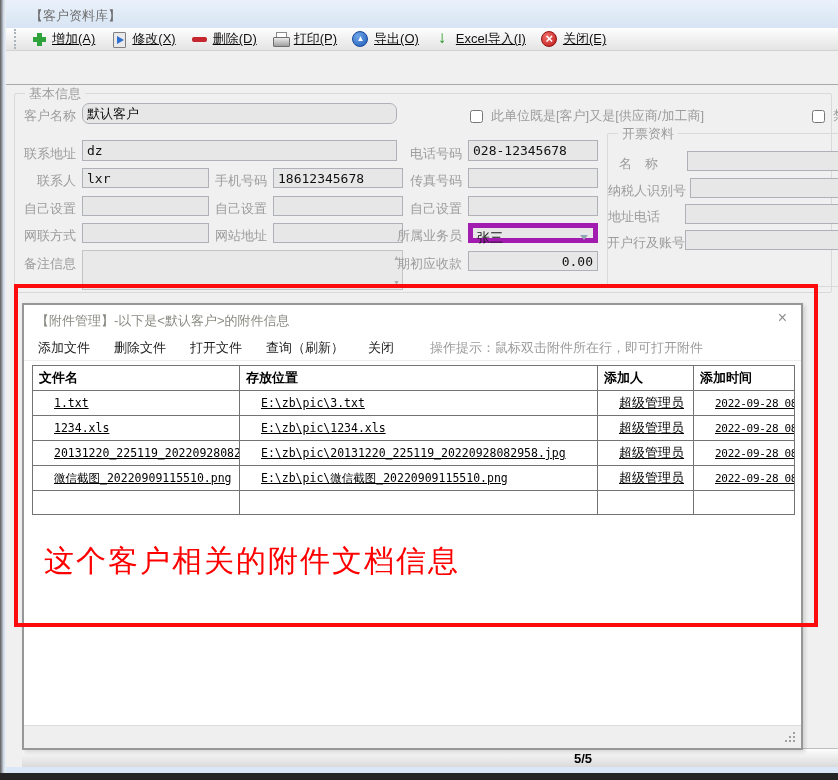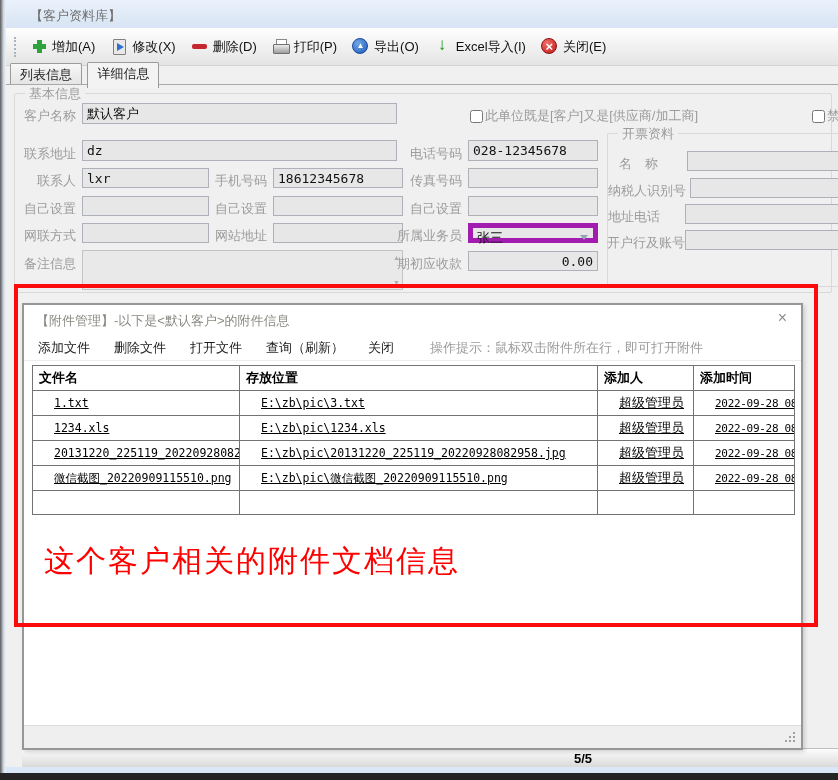--- a/index.html
+++ b/index.html
@@ -7,21 +7,21 @@
   .stage{position:relative;width:838px;height:780px;overflow:hidden;}
   .window{position:absolute;left:6px;top:0;width:832px;height:767px;background:#f0f0f0;}
   .left-frame{position:absolute;left:0;top:0;width:6px;height:773px;background:linear-gradient(to right,#5a5a5a,#cfd9e6 60%,#eef2f7);}
   .bottom-blue{position:absolute;left:6px;top:767px;width:832px;height:6px;background:#d9e7f7;}
 
   
   .titlebar{position:absolute;left:0;top:0;width:100%;height:28px;background:linear-gradient(#eaf1fb,#d7e4f3);}
   .titlebar .t{position:absolute;left:24px;top:7px;font-size:13px;color:#6f6f6f;}
 
   
-  .toolbar{position:absolute;left:0;top:28px;width:100%;height:38px;background:linear-gradient(#fefefe,#e4e4e4);border-bottom:1px solid #d2d2d2;display:flex;align-items:center;padding-left:8px;box-sizing:border-box;}
+  .toolbar{position:absolute;left:0;top:28px;width:100%;height:23px;background:linear-gradient(#fefefe,#e4e4e4);border-bottom:1px solid #d2d2d2;display:flex;align-items:center;padding-left:8px;box-sizing:border-box;text-decoration:underline;}
   .tgrip{width:0;height:20px;border-left:2px dotted #aab4bd;margin-right:8px;}
   .tbtn{display:flex;align-items:center;gap:4px;padding:3px 9px 3px 5px;font-size:13px;color:#111;cursor:default;}
   .ico{display:inline-block;position:relative;width:19px;height:17px;}
   .ico::before,.ico::after{content:"";position:absolute;}
   .ico-add::before{left:8px;top:2px;width:5px;height:13px;background:#2ea33b;}
   .ico-add::after{left:4px;top:6px;width:13px;height:5px;background:#2ea33b;}
   .ico-edit::before{left:4px;top:1px;width:11px;height:14px;border:1px solid #7f7f7f;background:#e9e9e9;border-radius:1px;}
   .ico-edit::after{left:8px;top:5px;width:0;height:0;border-top:4px solid transparent;border-bottom:4px solid transparent;border-left:7px solid #2f6fd0;}
   .ico-del::before{left:2px;top:6px;width:15px;height:5px;background:#c6262e;border-radius:2px;}
   .ico-print::before{left:5px;top:1px;width:9px;height:6px;background:#fff;border:1px solid #8a8a8a;}
@@ -37,23 +37,23 @@
   .tab{display:inline-block;position:relative;top:2px;padding:2px 9px 3px 9px;font-size:13px;color:#222;border:1px solid #9b9b9b;border-bottom:none;border-radius:2px 2px 0 0;background:linear-gradient(#f7f7f7,#e2e2e2);margin-right:1px;}
   .tab.active{background:#f3f3f3;top:1px;padding-bottom:5px;z-index:3;}
 
   
   .formpanel{position:absolute;left:0;top:84px;width:100%;height:664px;border-top:1px solid #a9a9a9;background:#f0f0f0;}
   .groupbox{position:absolute;border:1px solid #d9d9d9;border-radius:2px;}
   .grouplabel{position:absolute;top:-8px;left:10px;background:#f0f0f0;padding:0 4px;font-size:13px;color:#9c9c9c;line-height:15px;}
   .lbl{position:absolute;font-size:13px;color:#9c9c9c;text-align:right;white-space:nowrap;}
   .lbl.la{text-align:left;}
   .inp{position:absolute;background:#e7e7e7;border:1px solid #aeb2b8;font-size:13px;color:#111;padding:1px 4px;box-sizing:border-box;font-family:"DejaVu Sans Mono","DejaVu Sans","Liberation Sans",sans-serif;}
-  .inp.cjk{font-family:"Liberation Sans","DejaVu Sans",sans-serif;}
+  .inp.cjk{font-family:"Liberation Sans","DejaVu Sans",sans-serif;border-radius:7px;}
   .inp.num{text-align:right;}
-  .cbwrap{position:absolute;display:flex;align-items:center;gap:2px;font-size:13px;color:#9c9c9c;white-space:nowrap;}
+  .cbwrap{position:absolute;display:flex;align-items:center;gap:8px;font-size:13px;color:#9c9c9c;white-space:nowrap;}
   .cbwrap input{width:13px;height:13px;margin:0;}
   .selbox{position:absolute;background:#e7e7e7;border:5px solid #a21caf;box-sizing:border-box;font-size:13px;color:#111;padding:1px 4px;}
   .selbox .chev{position:absolute;right:5px;top:7px;width:0;height:0;border-left:4px solid transparent;border-right:4px solid transparent;border-top:5px solid #93a5b5;}
   .ta{position:absolute;background:#e9e9e9;border:1px solid #c4c4c4;box-sizing:border-box;}
   .ta .up,.ta .dn{position:absolute;right:2px;font-size:7px;color:#aeaeae;line-height:7px;}
   .ta .up{top:3px;} .ta .dn{bottom:3px;}
 
   
   .modal{position:absolute;left:22px;top:303px;width:781px;height:447px;background:#fff;border:2px solid #979797;box-sizing:border-box;z-index:10;box-shadow:2px 2px 4px rgba(0,0,0,.15);}
   .modal-title{position:absolute;left:12px;top:7px;font-size:13px;color:#8b8b84;}
@@ -115,24 +115,20 @@
       <div class="tbtn">
         <span class="ico ico-import"></span>
         <span>Excel导入(I)</span>
       </div>
       <div class="tbtn">
         <span class="ico ico-close"></span>
         <span>关闭(E)</span>
       </div>
     </div>
 
-    <div class="tabstrip">
-      <div class="tab">列表信息</div>
-      <div class="tab active">详细信息</div>
-    </div>
 
     <div class="formpanel">
       <div class="groupbox" style="left:8px;top:8px;width:816px;height:198px;">
         <span class="grouplabel">基本信息</span>
       </div>
       <div class="groupbox" style="left:601px;top:48px;width:240px;height:152px;">
         <span class="grouplabel">开票资料</span>
       </div>
 
       <span class="lbl" style="left:2px;top:22px;width:68px;">客户名称</span>

